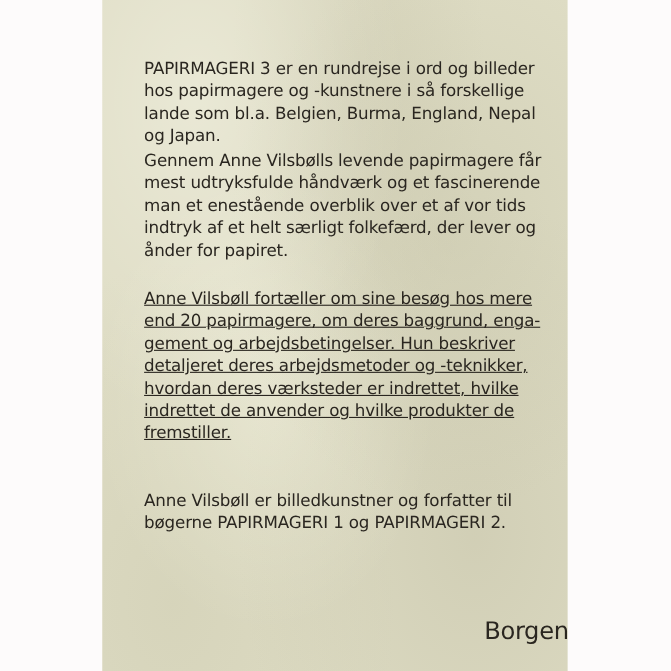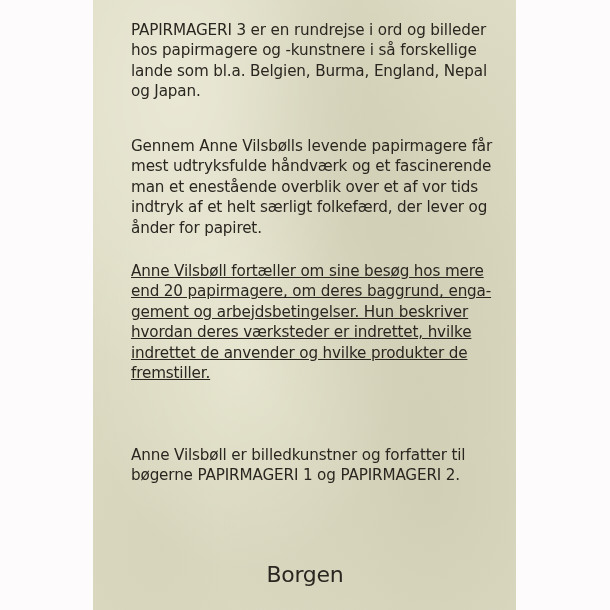--- a/index.html
+++ b/index.html
@@ -33,30 +33,30 @@
       font-size: 15.2px;
       line-height: 20.4px;
       color: #2a2620;
       letter-spacing: -0.15px;
       margin: 0;
     }
     .text-block .line {
       display: block;
       white-space: nowrap;
     }
-    #p1 { top: 20px; }
+    #p1 { top: 52px; }
     #p2 { top: 136px; }
     #p3 { top: 261px; text-decoration: underline; }
     #p4 { top: 445px; }
     .publisher {
       position: absolute;
       top: 562px;
       left: 93px;
       width: 424px;
-      text-align: center;
+      text-align: right;
       font-family: "DejaVu Sans", sans-serif;
       font-size: 22px;
       color: #2a2620;
       letter-spacing: -0.3px;
     }
   </style>
 </head>
 <body>
 
 <div class="cover">
@@ -74,20 +74,21 @@
   <span class="line">mest udtryksfulde håndværk og et fascinerende</span>
   <span class="line">man et enestående overblik over et af vor tids</span>
   <span class="line">indtryk af et helt særligt folkefærd, der lever og</span>
   <span class="line">ånder for papiret.</span>
 </p>
 
 <p class="text-block" id="p3">
   <span class="line">Anne Vilsbøll fortæller om sine besøg hos mere</span>
   <span class="line">end 20 papirmagere, om deres baggrund, enga-</span>
   <span class="line">gement og arbejdsbetingelser. Hun beskriver</span>
+  <span class="line">detaljeret deres arbejdsmetoder og -teknikker,</span>
   <span class="line">hvordan deres værksteder er indrettet, hvilke</span>
   <span class="line">indrettet de anvender og hvilke produkter de</span>
   <span class="line">fremstiller.</span>
 </p>
 
 <p class="text-block" id="p4">
   <span class="line">Anne Vilsbøll er billedkunstner og forfatter til</span>
   <span class="line">bøgerne PAPIRMAGERI 1 og PAPIRMAGERI 2.</span>
 </p>
 

